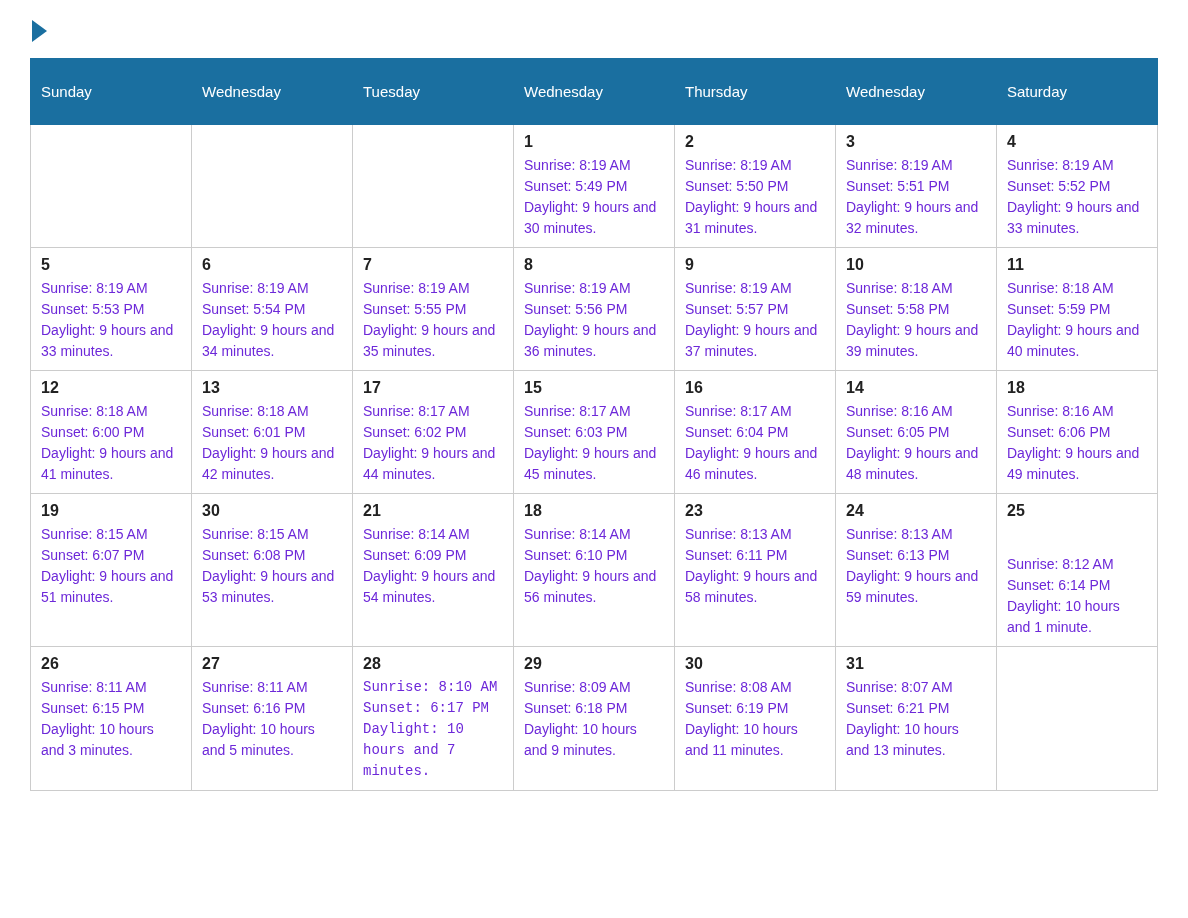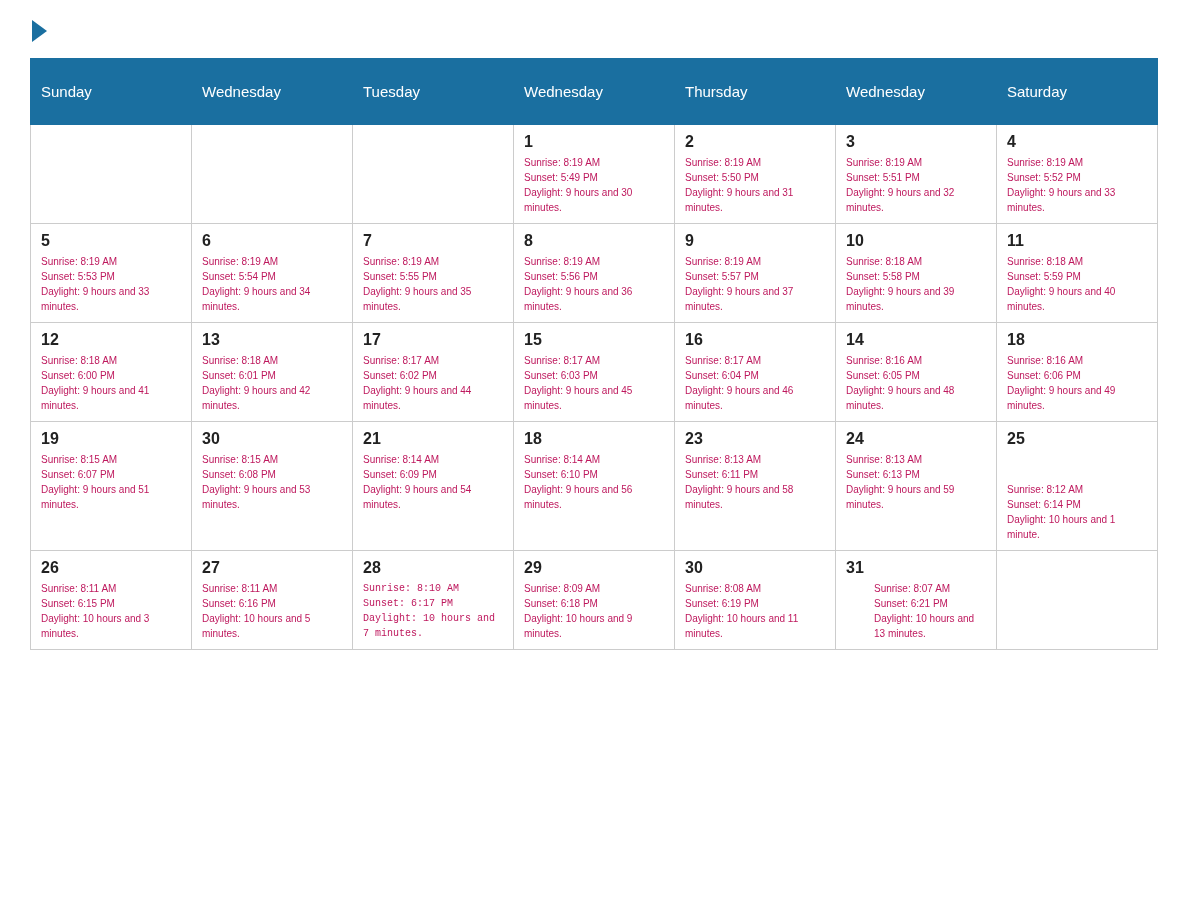--- a/index.html
+++ b/index.html
@@ -54,22 +54,22 @@
       color: #333;
     }
     .day-number {
       font-size: 16px;
       font-weight: bold;
       color: #222;
       display: block;
       margin-bottom: 4px;
     }
     .day-info {
-      font-size: 10px;
-      color: #be185d;
+      font-size: 14px;
+      color: #6d28d9;
       line-height: 1.5;
     }
     .empty-cell {
       background: #fff;
     }
     .logo-wrapper {
       display: flex;
       flex-direction: column;
       align-items: flex-start;
     }
@@ -325,20 +325,20 @@
 Daylight: 10 hours and 9 minutes.</div>
         </td>
         <td>
           <span class="day-number">30</span>
           <div class="day-info" style="white-space: pre-line;">Sunrise: 8:08 AM
 Sunset: 6:19 PM
 Daylight: 10 hours and 11 minutes.</div>
         </td>
         <td>
           <span class="day-number">31</span>
-          <div class="day-info" style="white-space: pre-line; margin-left: 28px;">Sunrise: 8:07 AM
+          <div class="day-info" style="white-space: pre-line;">Sunrise: 8:07 AM
 Sunset: 6:21 PM
 Daylight: 10 hours and 13 minutes.</div>
         </td>
         <td class="empty-cell"></td>
       </tr>
     </tbody>
 </table>
 
 </body></html>

